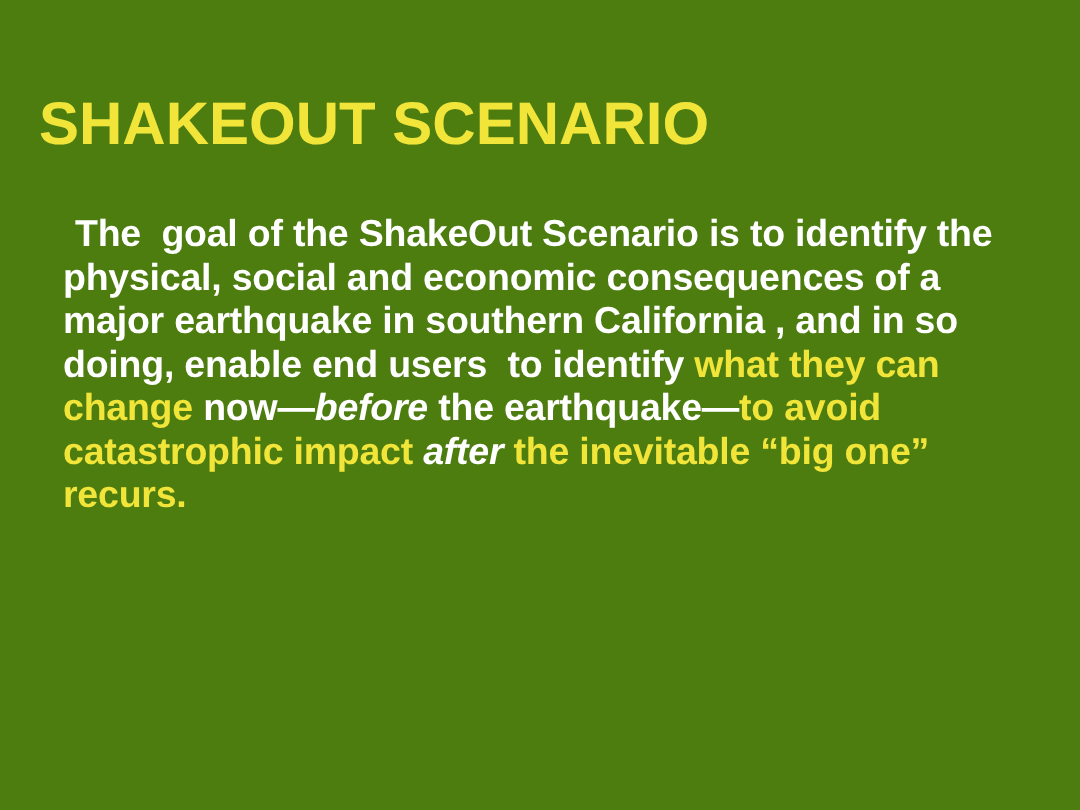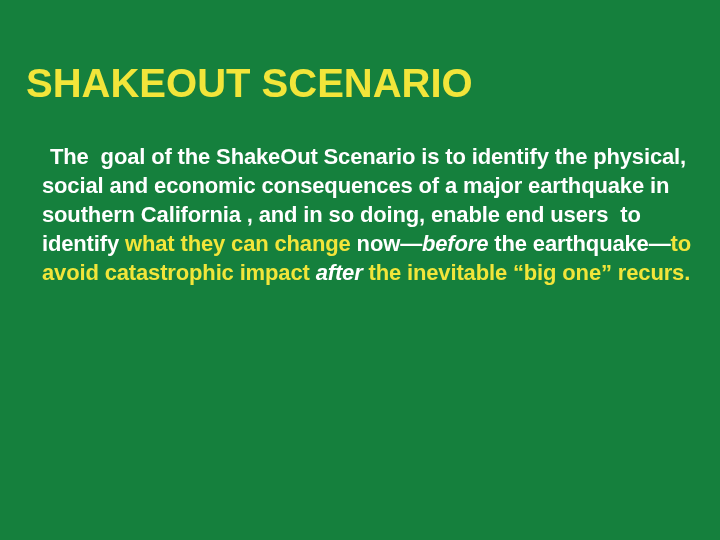--- a/index.html
+++ b/index.html
@@ -9,40 +9,40 @@
   body {
     width: 720px;
     height: 540px;
     overflow: hidden;
     font-family: "Liberation Sans", sans-serif;
   }
   #slide {
     position: relative;
     width: 720px;
     height: 540px;
-    background: #15803d;
+    background: #4d7c0f;
     overflow: hidden;
   }
   #slide-title {
     position: absolute;
     left: 26px;
     top: 61px;
     font-size: 40px;
     font-weight: bold;
     color: #F2E53A;
     letter-spacing: 0px;
     line-height: 44px;
     white-space: pre;
   }
   #slide-body {
     position: absolute;
     left: 42px;
     top: 142px;
     width: 650px;
-    font-size: 22px;
+    font-size: 25px;
     font-weight: bold;
     color: #FFFFFF;
     line-height: 29px;
     white-space: pre-wrap;
     letter-spacing: -0.15px;
   }
   #slide-body .indent {
     display: inline-block;
     width: 8px;
   }

